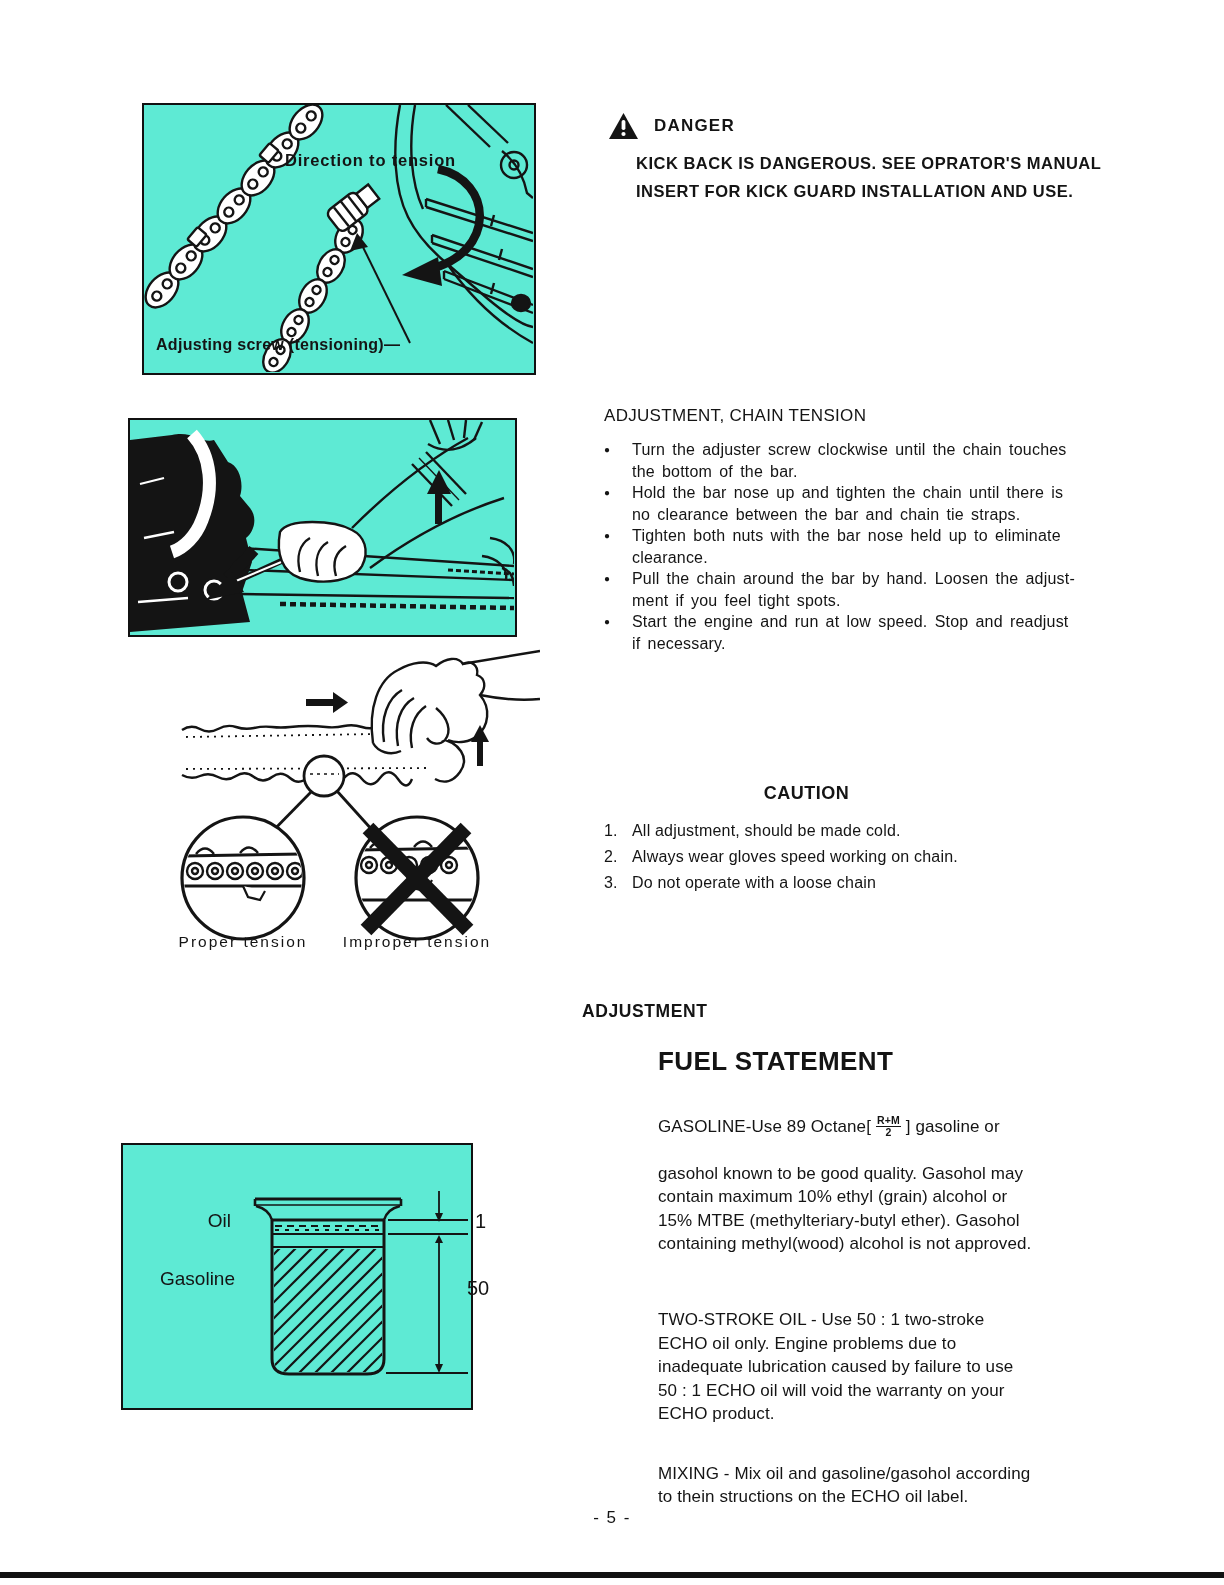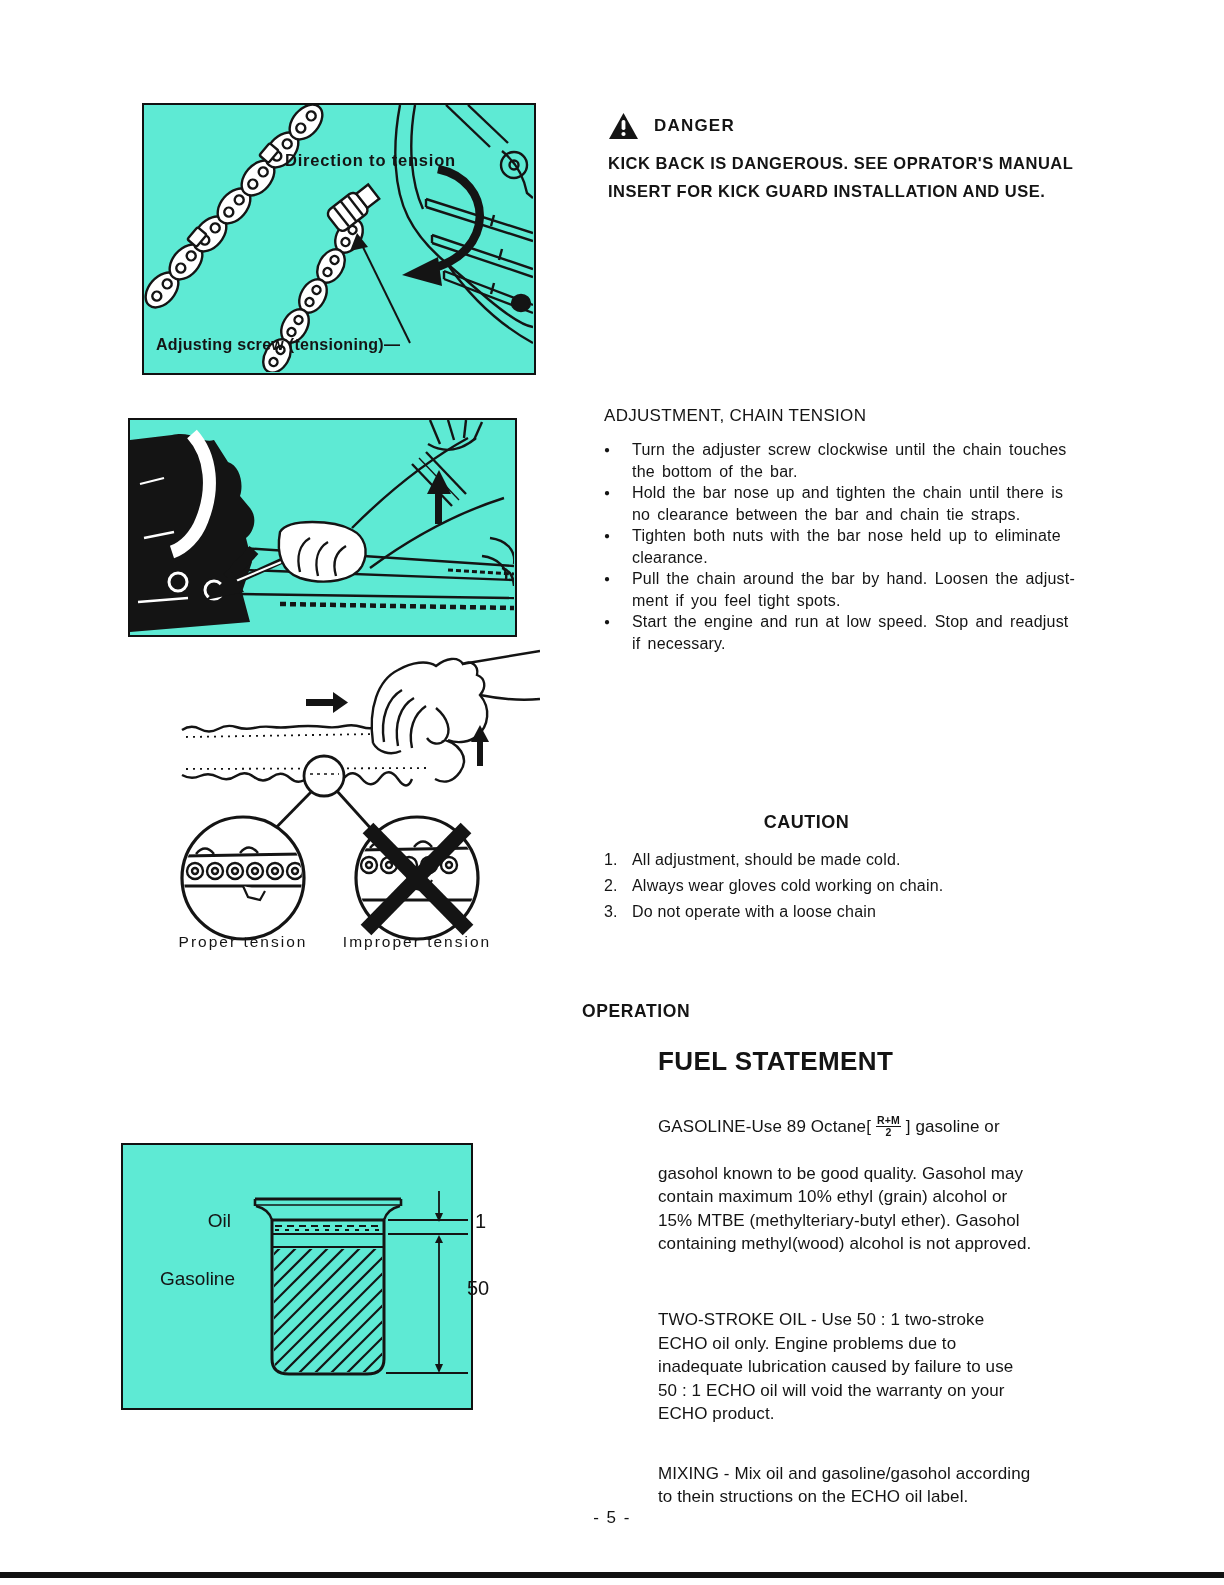--- a/index.html
+++ b/index.html
@@ -10,30 +10,30 @@
     -webkit-font-smoothing:antialiased;
   }
   .abs{position:absolute;}
   .figbox{border:2.5px solid #111; background:#5eead4; box-sizing:border-box;}
   svg text{font-family:"Liberation Sans", sans-serif; fill:#141414;}
 
   
   .danger-head{display:flex; align-items:center; gap:15px;}
   .danger-title{font-size:17px; font-weight:700; letter-spacing:1.2px;}
   .danger-body{margin-top:9px; font-size:16.5px; font-weight:700; line-height:28px;
-               letter-spacing:0.5px; white-space:pre-line;}
+               letter-spacing:0.5px; white-space:pre-line;margin-left:28px;}
 
   .adj-heading{font-size:17px; font-weight:400; letter-spacing:0.3px;}
   .bullets{margin-top:13px;}
   .bullet{display:flex;}
   .b-dot{width:28px; flex:none; font-size:10px; padding-top:5px;}
   .b-text{font-size:16px; line-height:21.5px; letter-spacing:0.2px; word-spacing:2.5px;
           white-space:pre-line;}
 
-  .caution-heading{width:405px; text-align:center; font-size:18px; font-weight:700; letter-spacing:0.5px;margin-top:29px;}
+  .caution-heading{width:405px; text-align:center; font-size:18px; font-weight:700; letter-spacing:0.5px;}
   .c-list{margin-top:14px;}
   .c-item{display:flex; font-size:16px; line-height:26px; letter-spacing:0.2px;}
   .c-num{width:28px; flex:none;}
 
   .op-heading{font-size:17.5px; font-weight:700; letter-spacing:0.6px;}
 
   .fuel-heading{font-size:26px; font-weight:700; letter-spacing:0.4px;}
   .fuel-para{font-size:17px; line-height:23.5px; letter-spacing:0.1px; white-space:pre-line;}
   .fline{display:flex; align-items:center; height:23.5px;}
   .frac{display:inline-flex; flex-direction:column; align-items:center;
@@ -377,30 +377,30 @@
 
   <div class="abs" style="left:604px; top:783px; width:516px;">
     <div class="caution-heading">CAUTION</div>
     <div class="c-list">
       <div class="c-item">
         <span class="c-num">1.</span>
         <span>All adjustment, should be made cold.</span>
       </div>
       <div class="c-item">
         <span class="c-num">2.</span>
-        <span>Always wear gloves cold working on chain.</span>
+        <span>Always wear gloves speed working on chain.</span>
       </div>
       <div class="c-item">
         <span class="c-num">3.</span>
         <span>Do not operate with a loose chain</span>
       </div>
     </div>
   </div>
 
-  <div class="abs op-heading" style="left:582px; top:1001px;">OPERATION</div>
+  <div class="abs op-heading" style="left:582px; top:1001px;">ADJUSTMENT</div>
 
   <div class="abs" style="left:658px; top:1046px; width:470px;">
     <div class="fuel-heading">FUEL STATEMENT</div>
     <div class="fuel-para" style="margin-top:14px;">
       <div class="fline">
         <span>GASOLINE-Use 89 Octane[</span>
         <span class="frac">
           <span class="ft">R+M</span>
           <span class="fb">2</span>
         </span>

